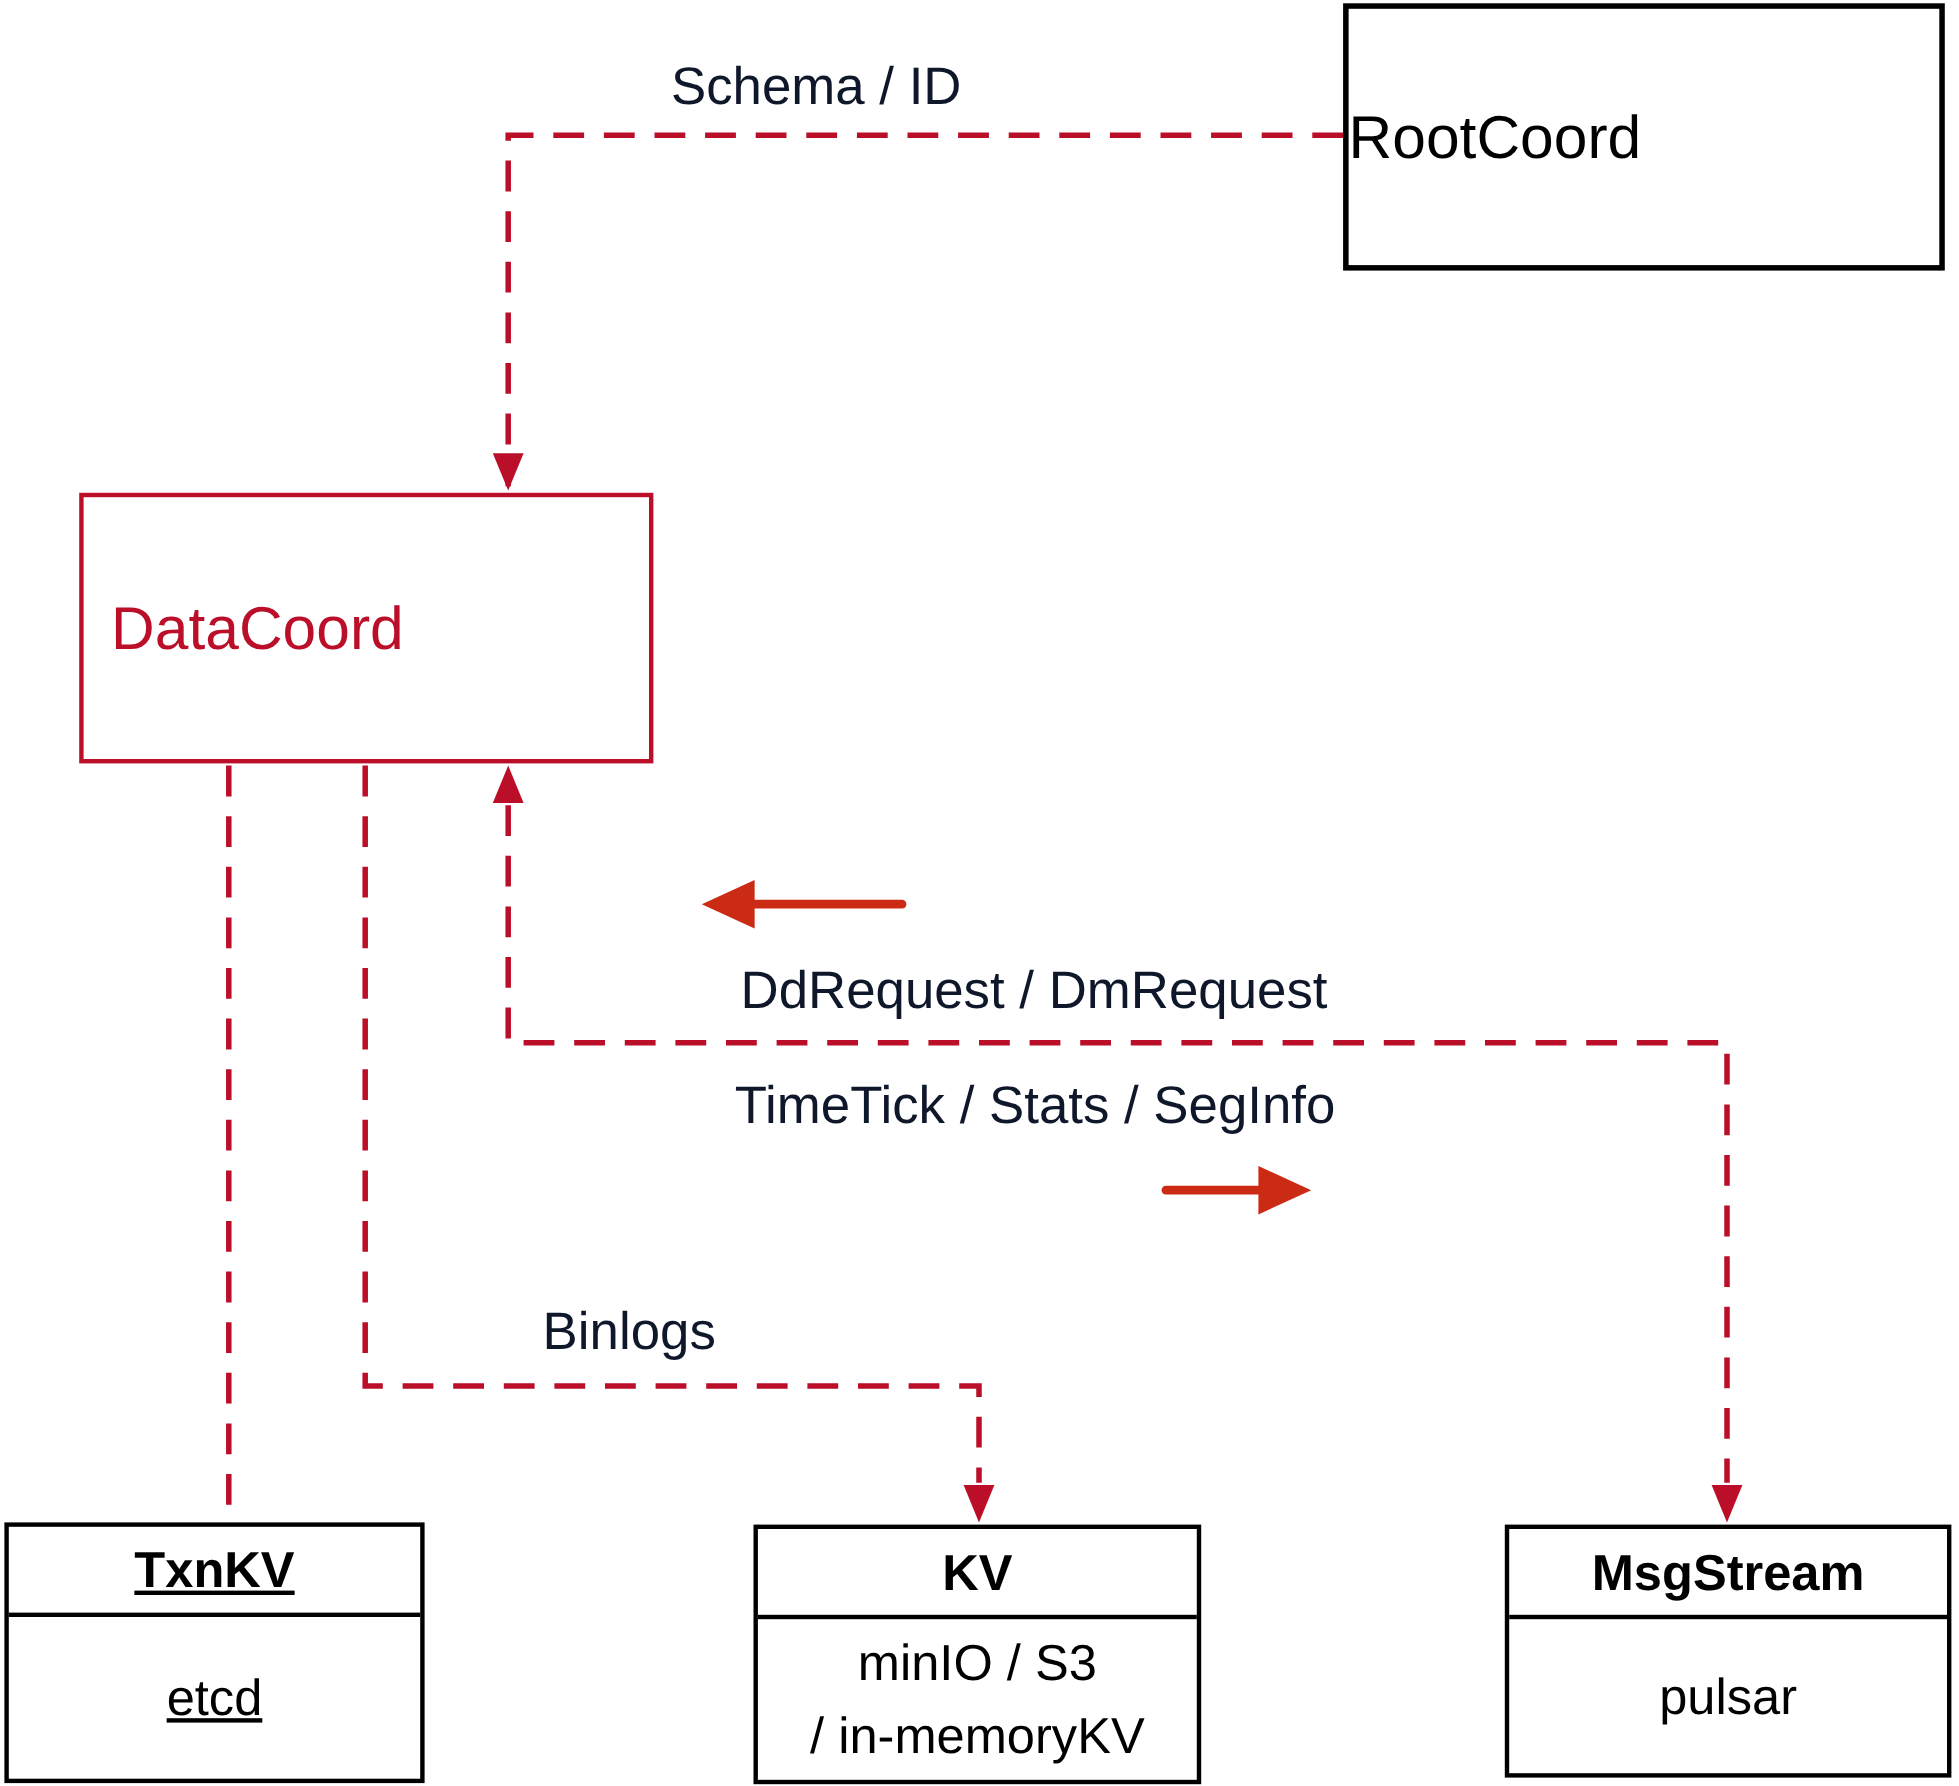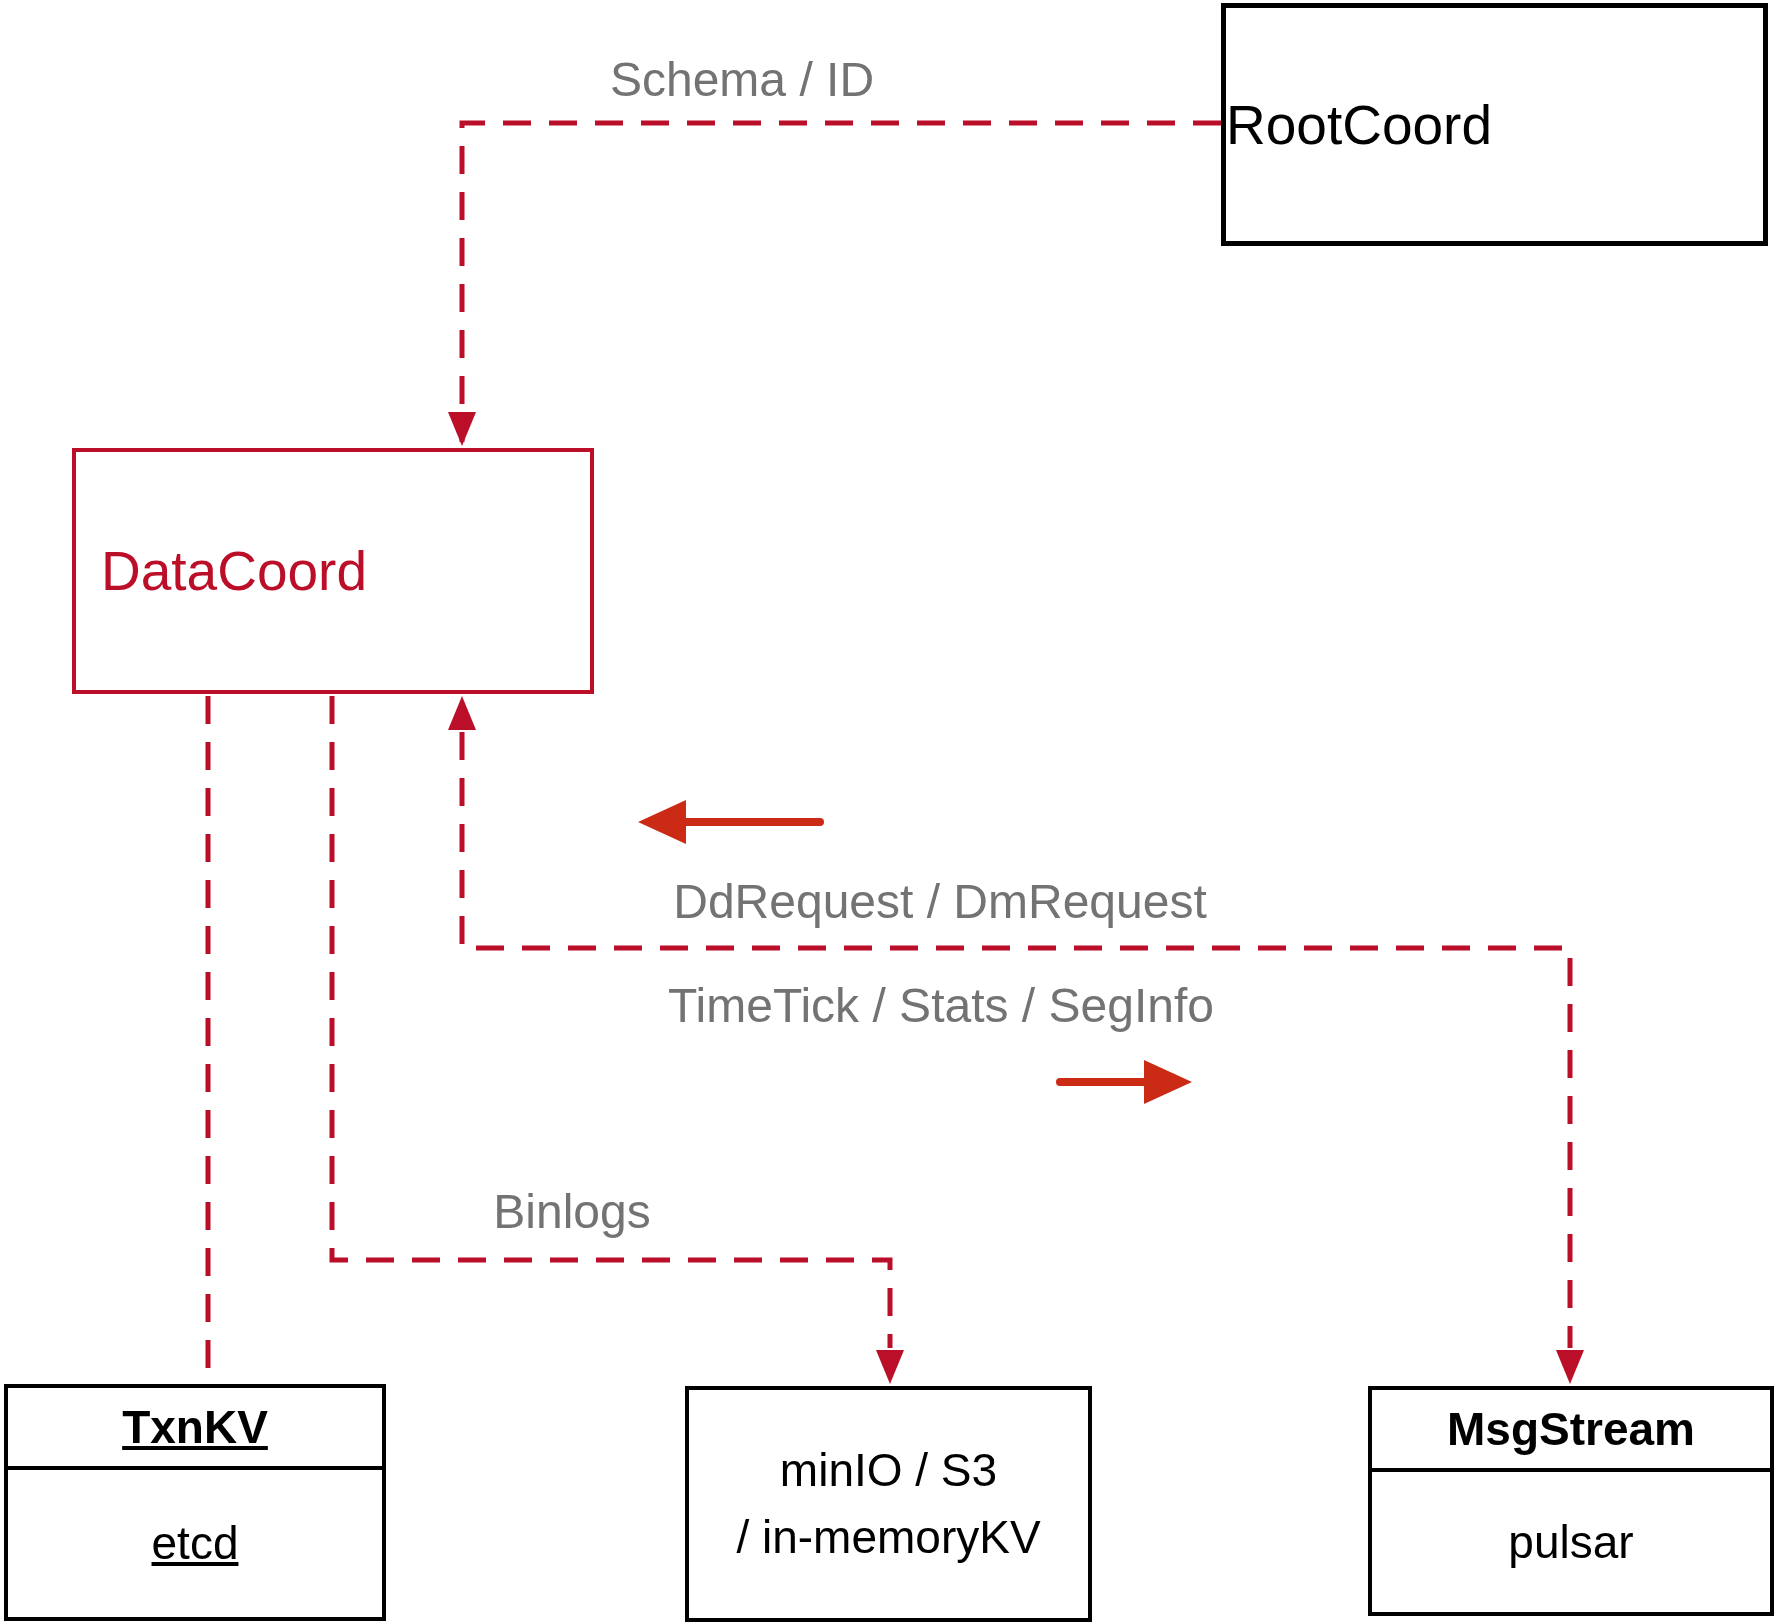--- a/index.html
+++ b/index.html
@@ -73,21 +73,21 @@
     align-items: center;
     justify-content: center;
     font-size: 46px;
     line-height: 67px;
   }
   .edge-label {
     position: absolute;
     transform: translate(-50%, -50%);
     font-size: 48px;
     white-space: nowrap;
-    color: #737373;
+    color: #0f172a;
   }
   
   #rootcoord  { left: 1221px; top: 3px;    width: 547px; height: 243px; }
   #datacoord  { left: 72px;   top: 448px;  width: 522px; height: 246px; padding-left: 25px; }
   #txnkv      { left: 4px;    top: 1384px; width: 382px; height: 237px; text-decoration: underline; }
   #kv         { left: 685px;  top: 1386px; width: 407px; height: 236px; }
   #msgstream  { left: 1368px; top: 1386px; width: 406px; height: 230px; }
   
   #label-schema   { left: 742px;  top: 79px;   }
   #label-dd       { left: 940px;  top: 901px;  }
@@ -132,20 +132,21 @@
   </div>
 
   <div id="txnkv" class="box node-table">
     <div class="title">TxnKV</div>
     <div class="body">
       <span>etcd</span>
     </div>
   </div>
 
   <div id="kv" class="box node-table">
+    <div class="title">KV</div>
     <div class="body">
       <span>minIO / S3</span>
       <span>/ in-memoryKV</span>
     </div>
   </div>
 
   <div id="msgstream" class="box node-table">
     <div class="title">MsgStream</div>
     <div class="body">
       <span>pulsar</span>

